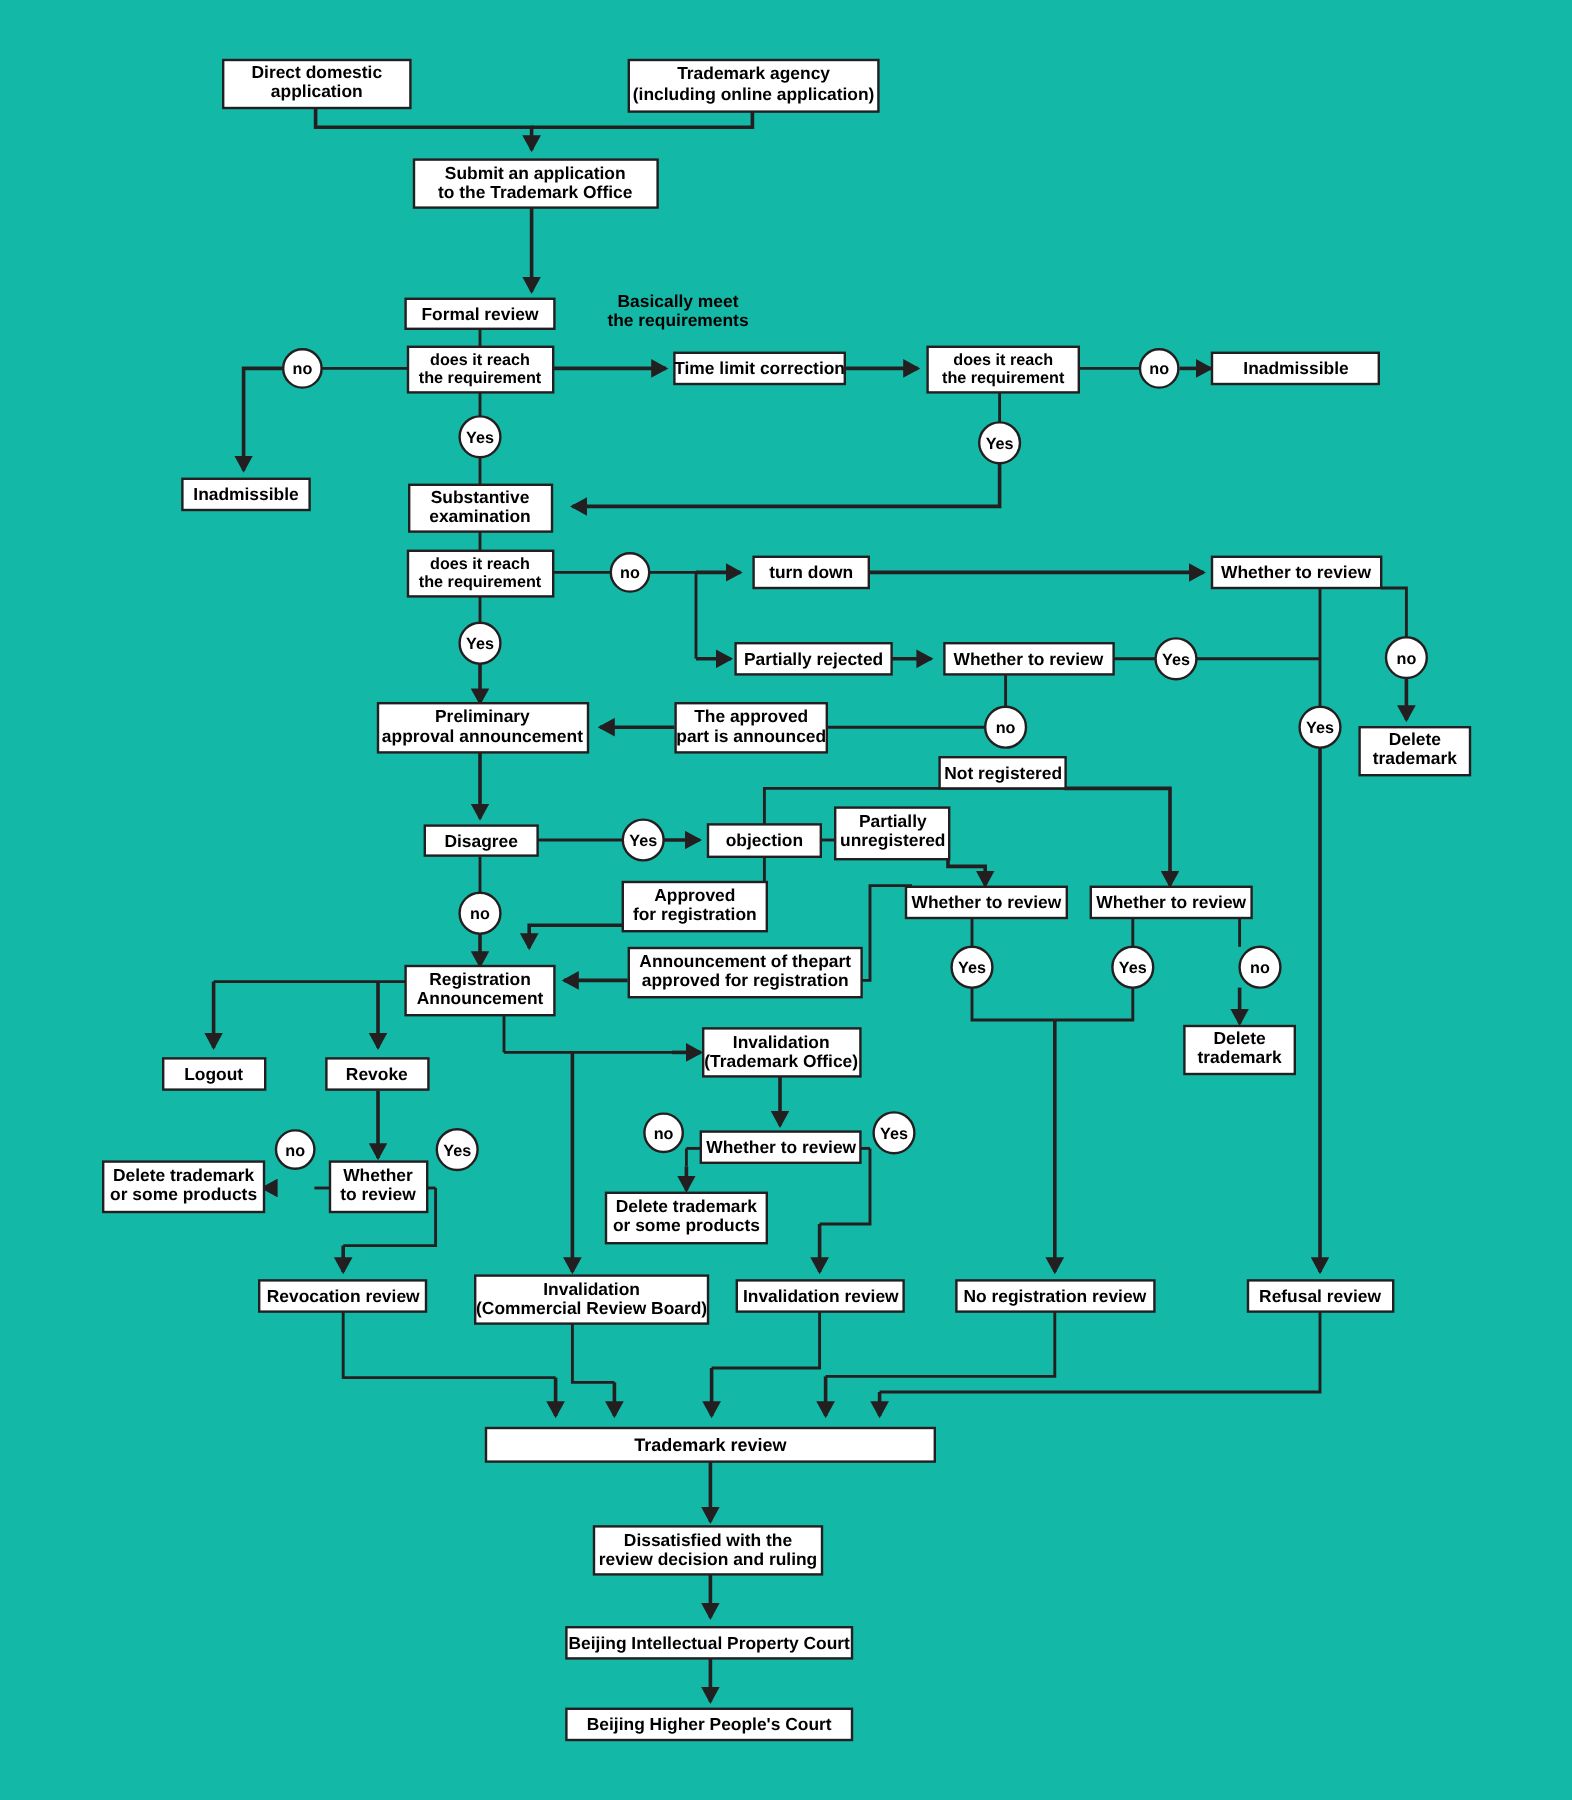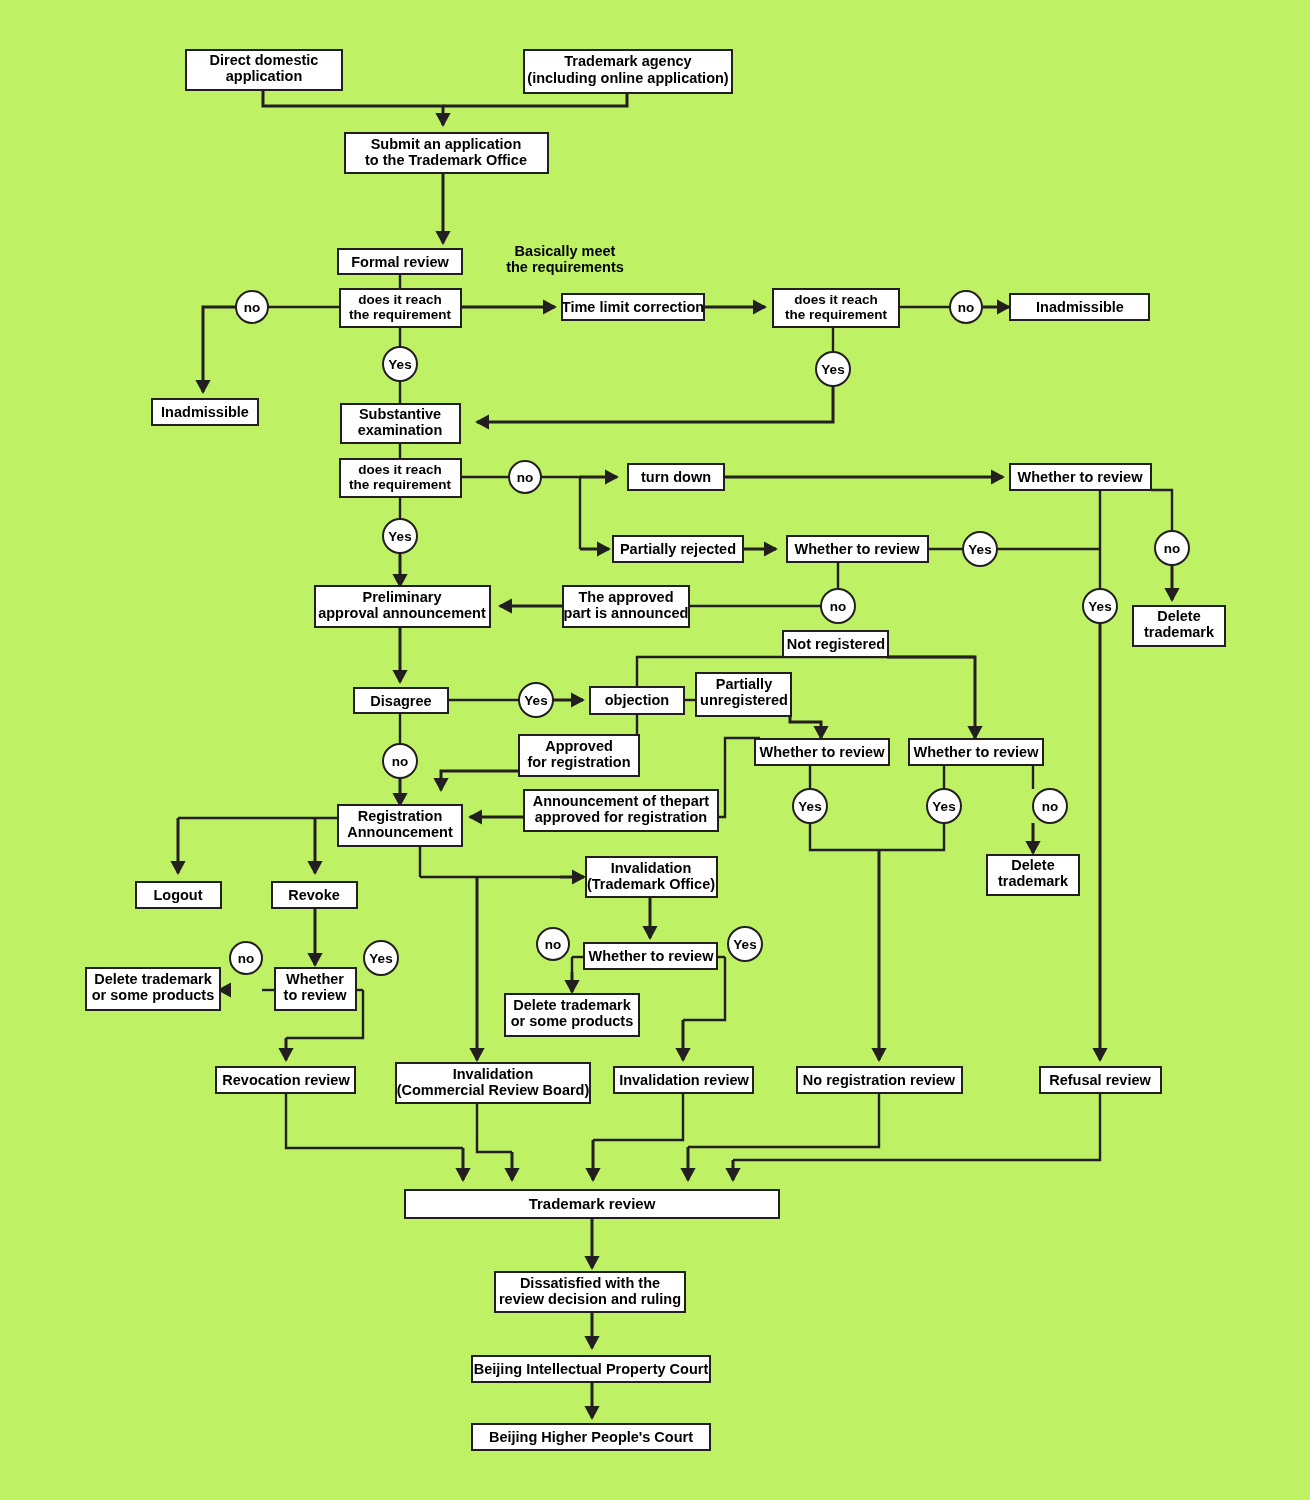--- a/index.html
+++ b/index.html
@@ -1,17 +1,17 @@
 <!DOCTYPE html>
 <html><head>
 <meta charset="utf-8">
 <style>
   html,body{margin:0;padding:0;background:#ffffff;}
   body{font-family:"Liberation Sans",sans-serif;}
-  #chart-root{position:relative;width:1310px;height:1500px;background:#bef264;overflow:hidden;}
+  #chart-root{position:relative;width:1310px;height:1500px;background:#14b8a6;overflow:hidden;}
   svg{position:absolute;top:0;left:0;width:1310px;height:1500px;}
   .nodebox{fill:#ffffff;stroke:#231f20;stroke-width:2;}
   .nodecirc{fill:#ffffff;stroke:#231f20;stroke-width:2;}
   .edge{stroke:#231f20;stroke-width:3;fill:none;stroke-linecap:butt;stroke-linejoin:miter;}
   .edge-thin{stroke:#231f20;stroke-width:2.4;fill:none;}
   text{font-family:"Liberation Sans",sans-serif;fill:#000000;font-weight:bold;text-anchor:middle;}
   .t14{font-size:14.5px;}
   .t13{font-size:13.5px;}
   .t15{font-size:15px;}
   .lbl{font-size:13.5px;}

